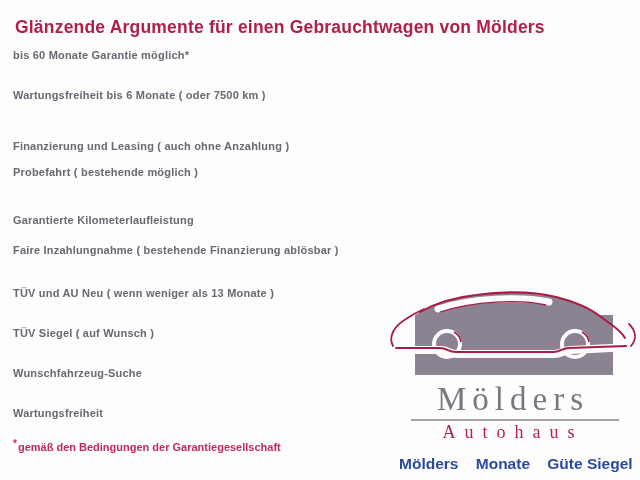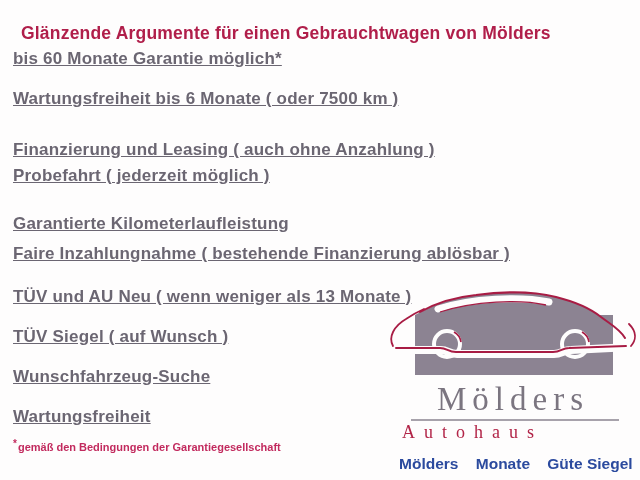--- a/index.html
+++ b/index.html
@@ -2,28 +2,28 @@
 <html><head>
 <meta charset="utf-8">
 <style>
   html,body { margin:0; padding:0; background:#e8e8e8; }
   .page {
     position:relative; width:640px; height:480px; margin:0 auto;
     background:#fefdfd; overflow:hidden;
     font-family:"Liberation Sans", sans-serif;
   }
   .title {
-    position:absolute; left:13px; top:15px; margin:8px;
+    position:absolute; left:13px; top:15px; margin:2px;
     font-size:17.5px; font-weight:bold; letter-spacing:0.2px;
     color:#b01e4a; white-space:nowrap;
   }
   .benefit {
     position:absolute; left:13px;
-    font-size:17px; font-weight:bold; letter-spacing:0.2px;
-    color:#6b6672; white-space:nowrap;text-decoration:underline;
+    font-size:11px; font-weight:bold; letter-spacing:0.2px;
+    color:#6b6672; white-space:nowrap;
   }
   .footnote {
     position:absolute; left:13px; top:438px;
     font-size:11px; font-weight:bold; color:#c22a5e; white-space:nowrap;text-align:center;
   }
   .footnote sup { font-size:10px; vertical-align:4px; margin-right:1px; }
   .logo-car {
     position:absolute; left:386px; top:279px; width:252px; height:106px;
   }
   .brand {
@@ -31,21 +31,21 @@
     text-align:center; font-family:"Liberation Serif", serif;
     font-size:33px; font-weight:normal; letter-spacing:6px;
     color:#7b7580; white-space:nowrap;
   }
   .logo-rule {
     position:absolute; left:411px; top:419px; width:208px; height:2px;
     background:#a7a2ab;
   }
   .brand-sub {
     position:absolute; left:402px; top:422px; width:222px;
-    font-family:"Liberation Serif", serif;
+    text-align:center; font-family:"Liberation Serif", serif;
     font-size:18px; letter-spacing:9px;
     color:#b22548; white-space:nowrap;
   }
   .seal-line {
     position:absolute; left:399px; top:455px;
     font-size:15.5px; font-weight:bold; color:#2b4a9e; white-space:nowrap;
   }
   .seal-line span { margin-right:13px; }
   .seal-line span:last-child { margin-right:0; }
 </style>
@@ -53,21 +53,21 @@
 <body>
 
 <div class="page">
 
   <h1 class="title">Glänzende Argumente für einen Gebrauchtwagen von Mölders</h1>
 
   <div>
     <div class="benefit" style="top:49px">bis 60 Monate Garantie möglich*</div>
     <div class="benefit" style="top:89px">Wartungsfreiheit bis 6 Monate ( oder 7500 km )</div>
     <div class="benefit" style="top:140px">Finanzierung und Leasing ( auch ohne Anzahlung )</div>
-    <div class="benefit" style="top:166px">Probefahrt ( jederzeit möglich )</div>
+    <div class="benefit" style="top:166px">Probefahrt ( bestehende möglich )</div>
     <div class="benefit" style="top:214px">Garantierte Kilometerlaufleistung</div>
     <div class="benefit" style="top:244px">Faire Inzahlungnahme ( bestehende Finanzierung ablösbar )</div>
     <div class="benefit" style="top:287px">TÜV und AU Neu ( wenn weniger als 13 Monate )</div>
     <div class="benefit" style="top:327px">TÜV Siegel ( auf Wunsch )</div>
     <div class="benefit" style="top:367px">Wunschfahrzeug-Suche</div>
     <div class="benefit" style="top:407px">Wartungsfreiheit</div>
   </div>
 
   <div class="footnote"><sup>*</sup><span>gemäß den Bedingungen der Garantiegesellschaft</span></div>
 

